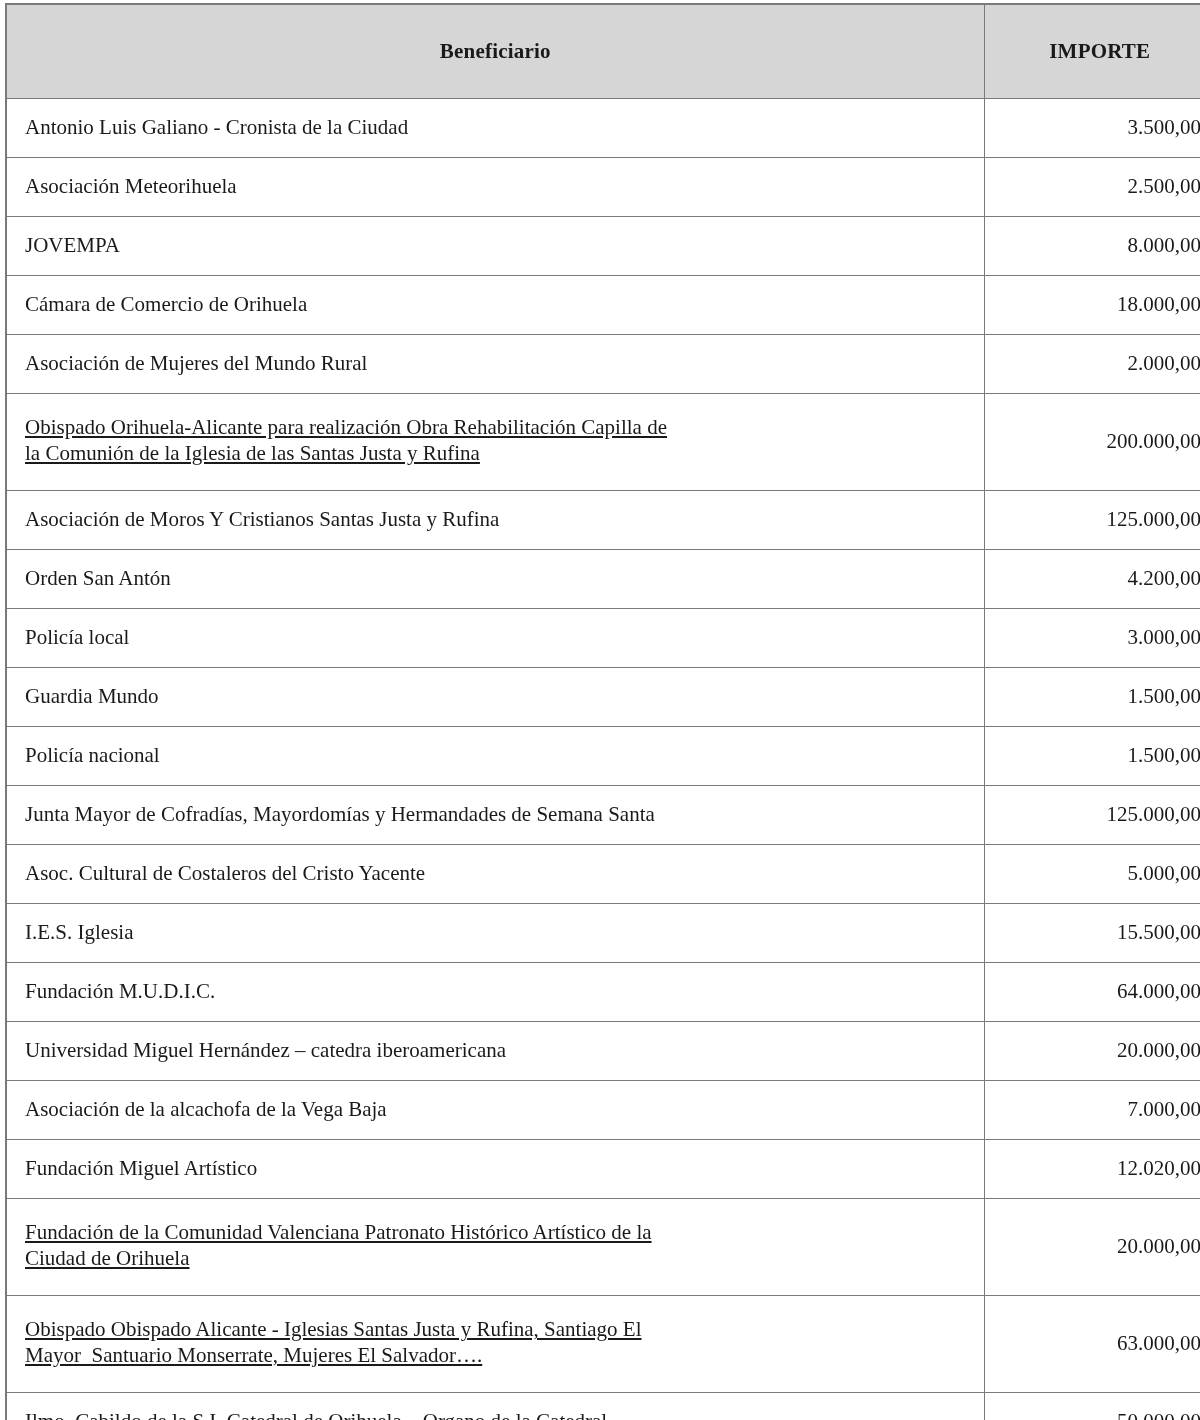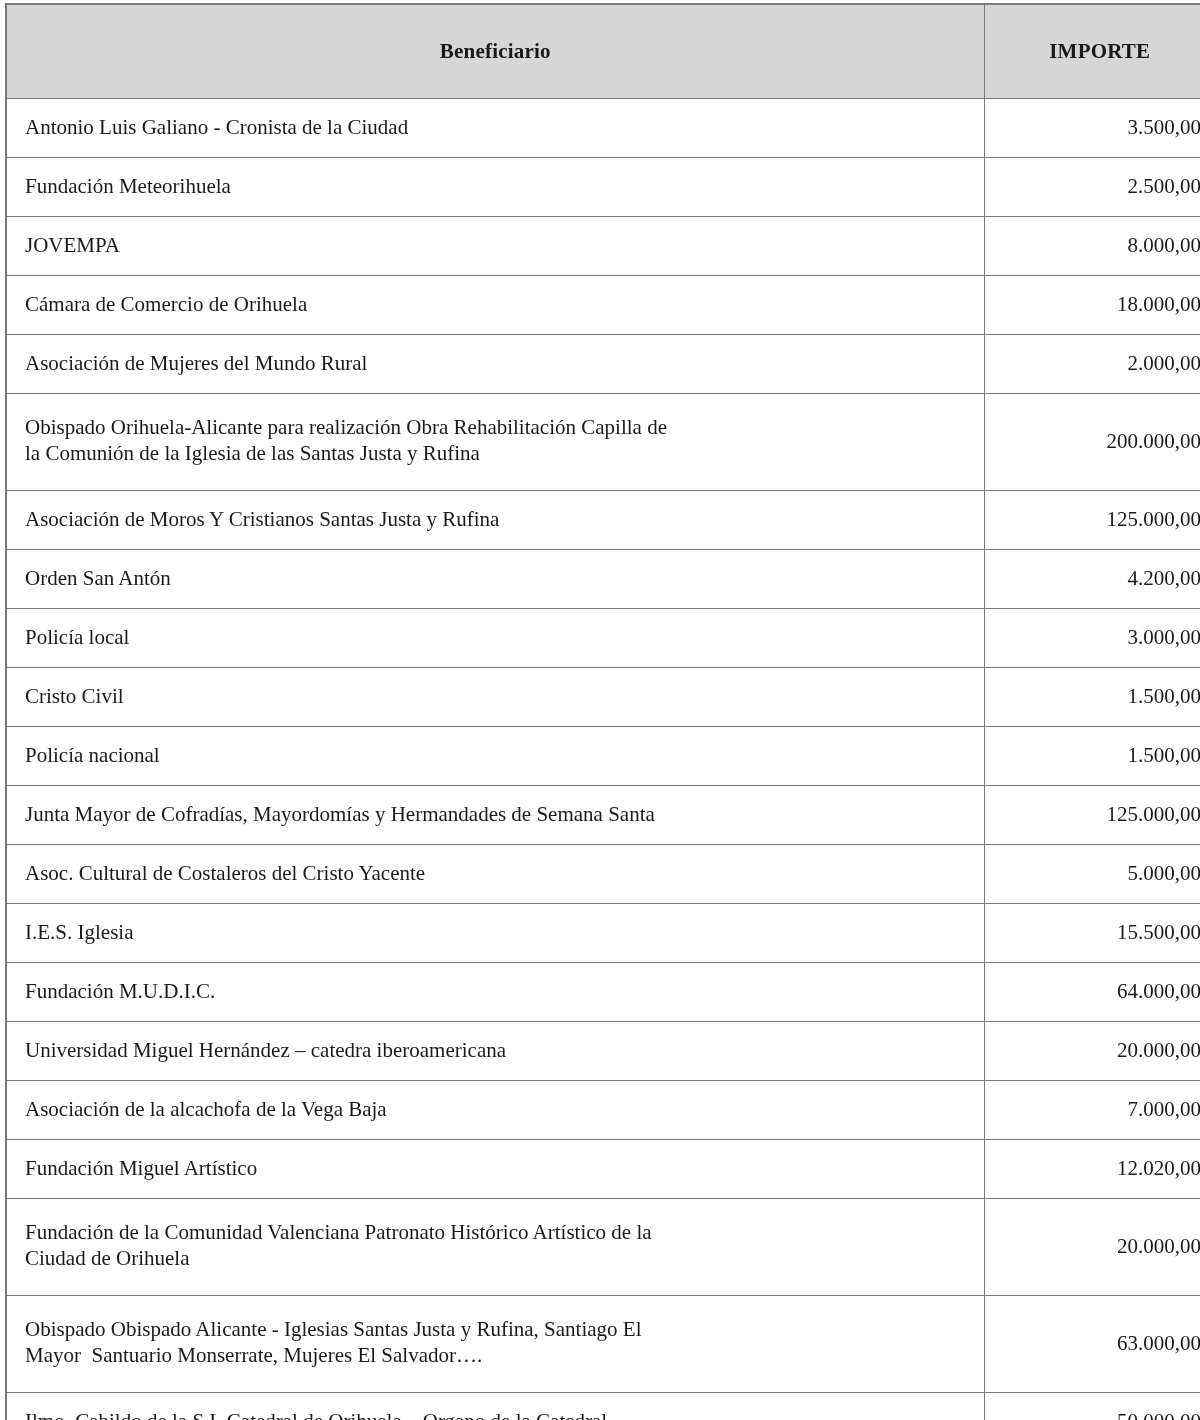--- a/index.html
+++ b/index.html
@@ -68,21 +68,21 @@
   td.cell-amount {
     text-align: right;
     padding: 3px 14px 4px 10px;
     border-left: 2px solid #6e6e6e;
     white-space: nowrap;
   }
 
   tr.row-tall td { height: 86px; }
   tr.row-tall td.cell-beneficiary { padding-top: 4px; padding-bottom: 6px; }
 
-  .bene-line { display: block; }
+  .bene-line { display: block; text-decoration: underline; }
   .preserve { white-space: pre-wrap; }
 </style>
 </head>
 <body>
 
 <div id="subsidy-table-wrap">
   <table class="subsidy-table">
     <colgroup>
       <col class="col-beneficiary">
       <col class="col-amount">
@@ -92,21 +92,21 @@
         <th class="th-beneficiary">Beneficiario</th>
         <th class="th-amount">IMPORTE</th>
       </tr>
     </thead>
     <tbody id="table-body">
         <tr>
           <td class="cell-beneficiary">Antonio Luis Galiano - Cronista de la Ciudad</td>
           <td class="cell-amount">3.500,00</td>
         </tr>
         <tr>
-          <td class="cell-beneficiary">Fundación Meteorihuela</td>
+          <td class="cell-beneficiary">Asociación Meteorihuela</td>
           <td class="cell-amount">2.500,00</td>
         </tr>
         <tr>
           <td class="cell-beneficiary">JOVEMPA</td>
           <td class="cell-amount">8.000,00</td>
         </tr>
         <tr>
           <td class="cell-beneficiary">Cámara de Comercio de Orihuela</td>
           <td class="cell-amount">18.000,00</td>
         </tr>
@@ -127,21 +127,21 @@
         </tr>
         <tr>
           <td class="cell-beneficiary">Orden San Antón</td>
           <td class="cell-amount">4.200,00</td>
         </tr>
         <tr>
           <td class="cell-beneficiary">Policía local</td>
           <td class="cell-amount">3.000,00</td>
         </tr>
         <tr>
-          <td class="cell-beneficiary">Cristo Civil</td>
+          <td class="cell-beneficiary">Guardia Mundo</td>
           <td class="cell-amount">1.500,00</td>
         </tr>
         <tr>
           <td class="cell-beneficiary">Policía nacional</td>
           <td class="cell-amount">1.500,00</td>
         </tr>
         <tr>
           <td class="cell-beneficiary">Junta Mayor de Cofradías, Mayordomías y Hermandades de Semana Santa</td>
           <td class="cell-amount">125.000,00</td>
         </tr>

